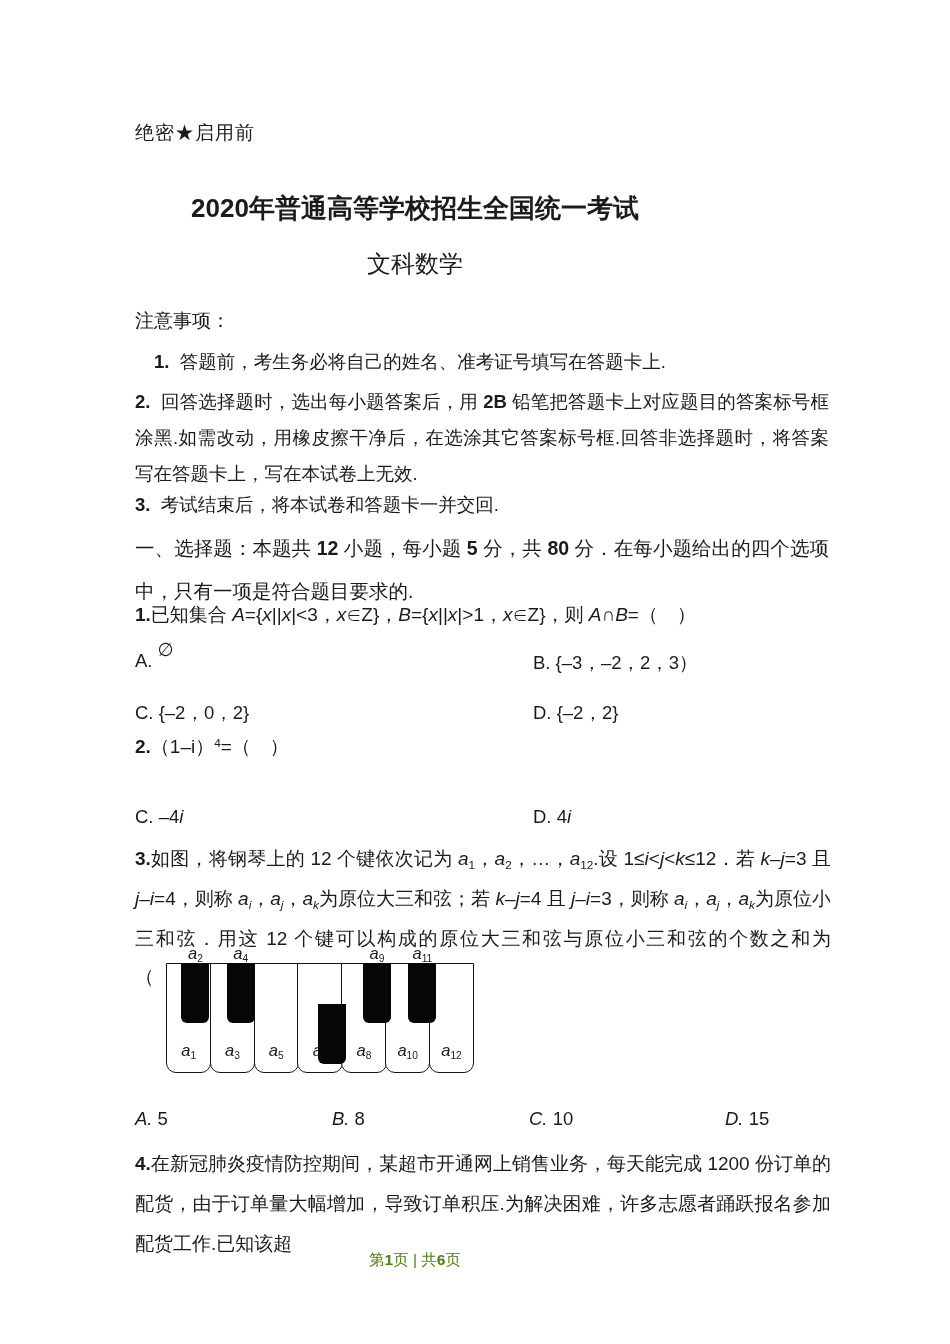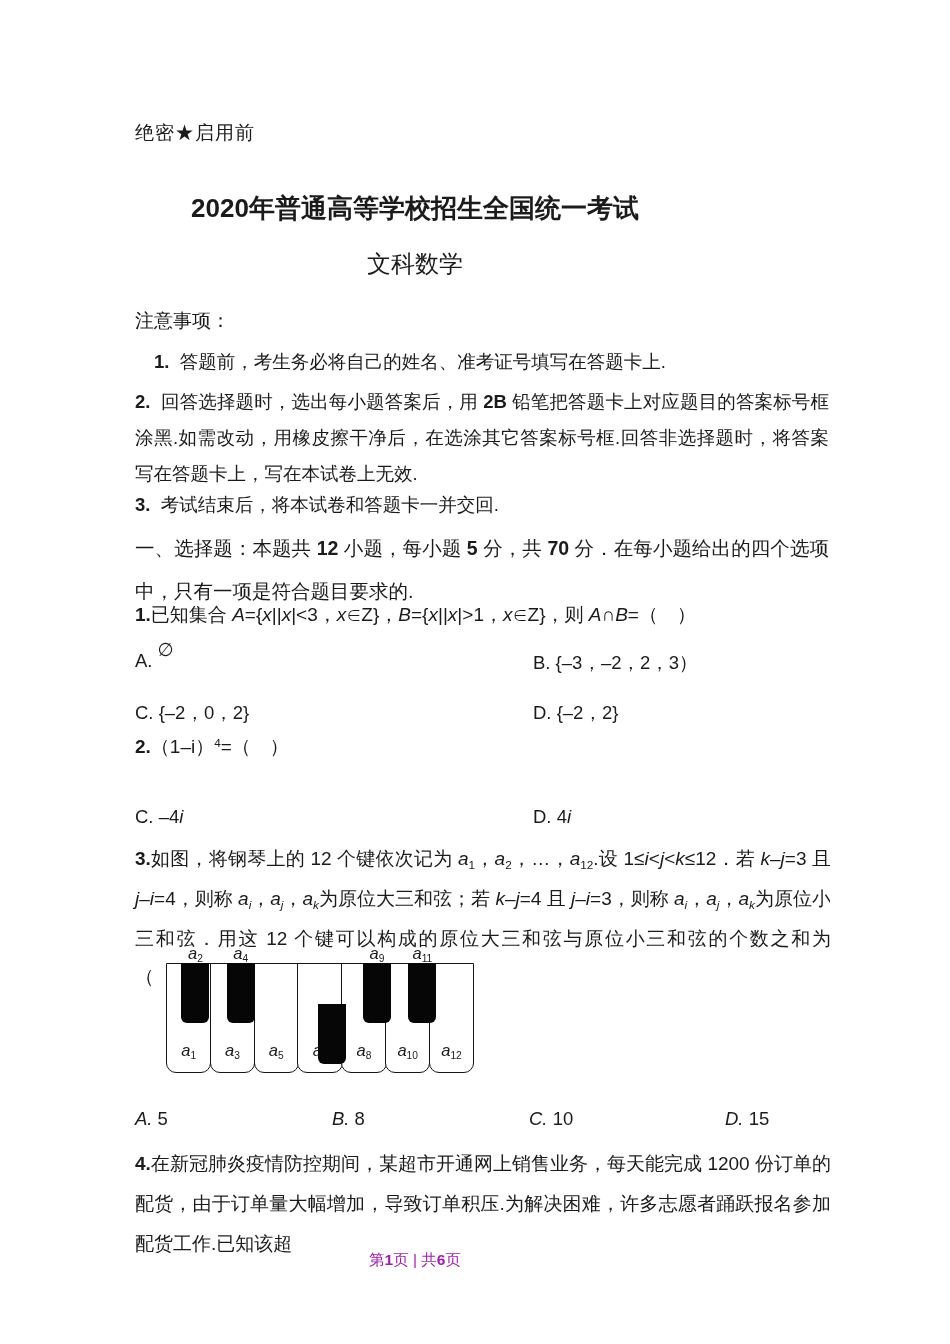--- a/index.html
+++ b/index.html
@@ -26,21 +26,21 @@
   .q2-stem{top:734px;}
   .q3-stem{top:840px;line-height:38px;}
   .q4-stem{top:1144px;line-height:40px;font-size:19px;}
   .optrow2{left:135px;width:700px;display:grid;grid-template-columns:398px auto;font-size:18.5px;}
   .optrow4{left:135px;width:700px;display:grid;grid-template-columns:197px 197px 196px auto;font-size:18.5px;}
   .r-q1a{top:650px;}
   .r-q1b{top:700px;}
   .r-q2a{top:771px;}
   .r-q2b{top:806px;}
   .r-q3{top:1108px;}
-  .footer{left:0;right:0;top:1250px;text-align:center;font-size:15.5px;color:#a21caf;}
+  .footer{left:0;right:0;top:1250px;text-align:center;font-size:15.5px;color:#4d7c0f;}
   
   .s-n{}
   .s-b{font-weight:bold;}
   .s-i{font-style:italic;}
   .s-sub{font-size:0.62em;position:relative;top:0.3em;}
   .s-isub{font-size:0.62em;position:relative;top:0.3em;font-style:italic;}
   .s-sup{font-size:0.62em;position:relative;top:-0.5em;}
   .s-raise{position:relative;top:-0.62em;margin-left:5px;}
   
   .piano{left:150px;top:946px;width:318px;}
@@ -70,21 +70,21 @@
   <div class="abs security">绝密★启用前</div>
 
   <h1 class="abs title">2020年普通高等学校招生全国统一考试</h1>
   <h2 class="abs subtitle">文科数学</h2>
 
   <div class="abs notes-heading">注意事项：</div>
   <p class="abs para note1"><span class="s-b">1.</span><span class="s-n">&nbsp;&nbsp;答题前，考生务必将自己的姓名、准考证号填写在答题卡上.</span></p>
   <p class="abs para note2"><span class="s-b">2.</span><span class="s-n">&nbsp;&nbsp;回答选择题时，选出每小题答案后，用 </span><span class="s-b">2B</span><span class="s-n"> 铅笔把答题卡上对应题目的答案标号框涂黑.如需改动，用橡皮擦干净后，在选涂其它答案标号框.回答非选择题时，将答案写在答题卡上，写在本试卷上无效.</span></p>
   <p class="abs para note3"><span class="s-b">3.</span><span class="s-n">&nbsp;&nbsp;考试结束后，将本试卷和答题卡一并交回.</span></p>
 
-  <p class="abs para sec-heading"><span class="s-n">一、选择题：本题共 </span><span class="s-b">12</span><span class="s-n"> 小题，每小题 </span><span class="s-b">5</span><span class="s-n"> 分，共 </span><span class="s-b">70</span><span class="s-n"> 分．在每小题给出的四个选项中，只有一项是符合题目要求的.</span></p>
+  <p class="abs para sec-heading"><span class="s-n">一、选择题：本题共 </span><span class="s-b">12</span><span class="s-n"> 小题，每小题 </span><span class="s-b">5</span><span class="s-n"> 分，共 </span><span class="s-b">80</span><span class="s-n"> 分．在每小题给出的四个选项中，只有一项是符合题目要求的.</span></p>
 
   <p class="abs stem q1-stem"><span class="s-b">1.</span><span class="s-n">已知集合 </span><span class="s-i">A</span><span class="s-n">={</span><span class="s-i">x</span><span class="s-n">||</span><span class="s-i">x</span><span class="s-n">|&lt;3，</span><span class="s-i">x</span><span class="s-n">∈Z}，</span><span class="s-i">B</span><span class="s-n">={</span><span class="s-i">x</span><span class="s-n">||</span><span class="s-i">x</span><span class="s-n">|&gt;1，</span><span class="s-i">x</span><span class="s-n">∈Z}，则 </span><span class="s-i">A</span><span class="s-n">∩</span><span class="s-i">B</span><span class="s-n">=（　）</span></p>
   <div class="abs optrow2 r-q1a">
     <span class="opt"><span class="s-n">A.</span><span class="s-raise">∅</span></span>
     <span class="opt"><span class="s-n">B. {–3，–2，2，3）</span></span>
   </div>
   <div class="abs optrow2 r-q1b">
     <span class="opt"><span class="s-n">C. {–2，0，2}</span></span>
     <span class="opt"><span class="s-n">D. {–2，2}</span></span>
   </div>

